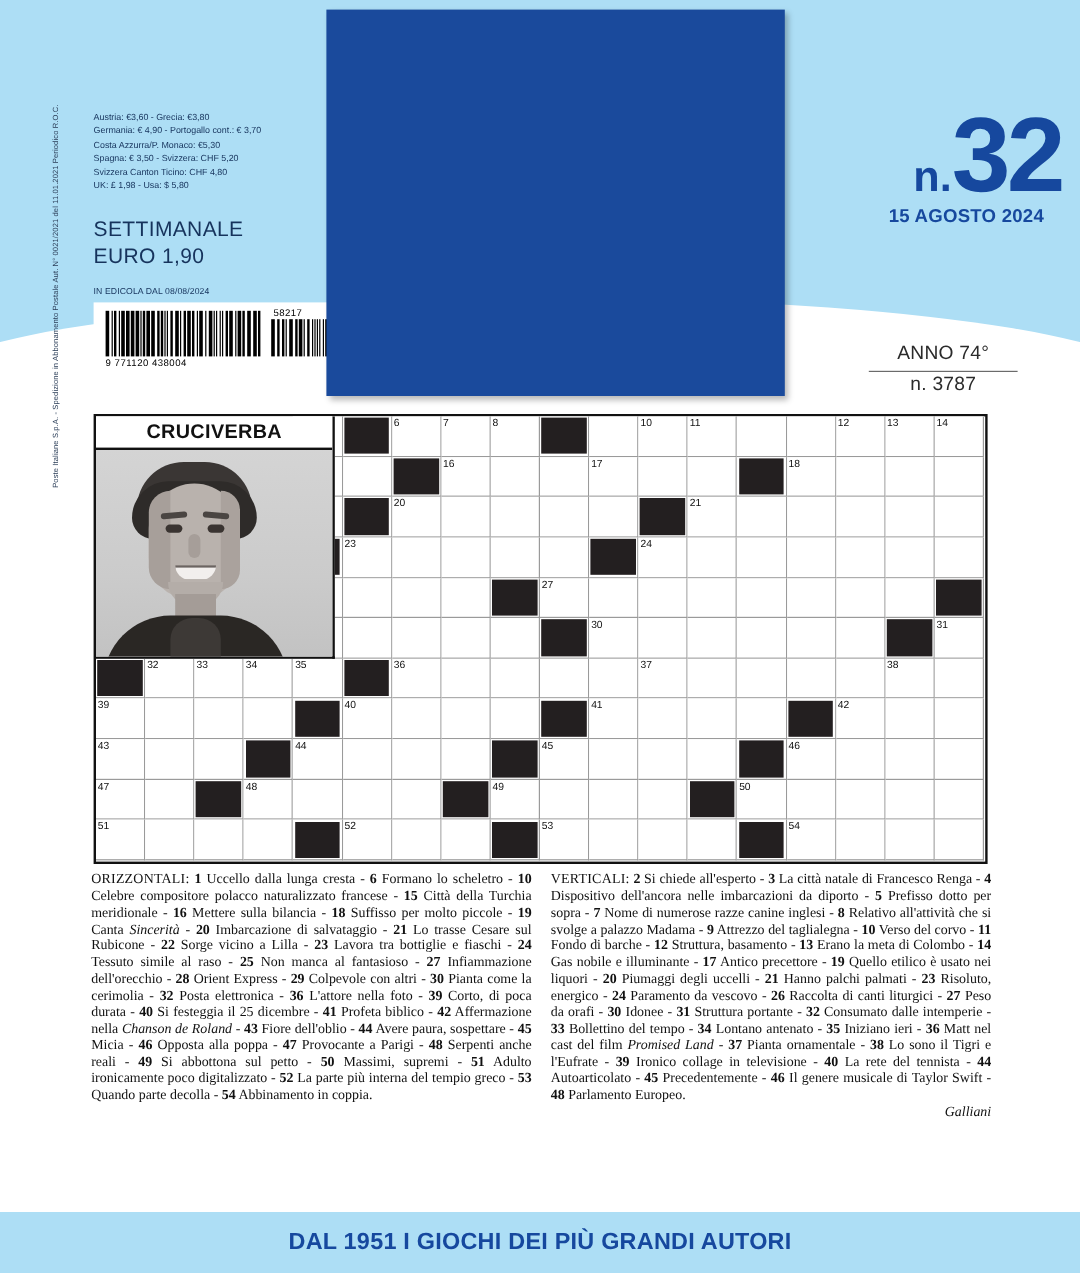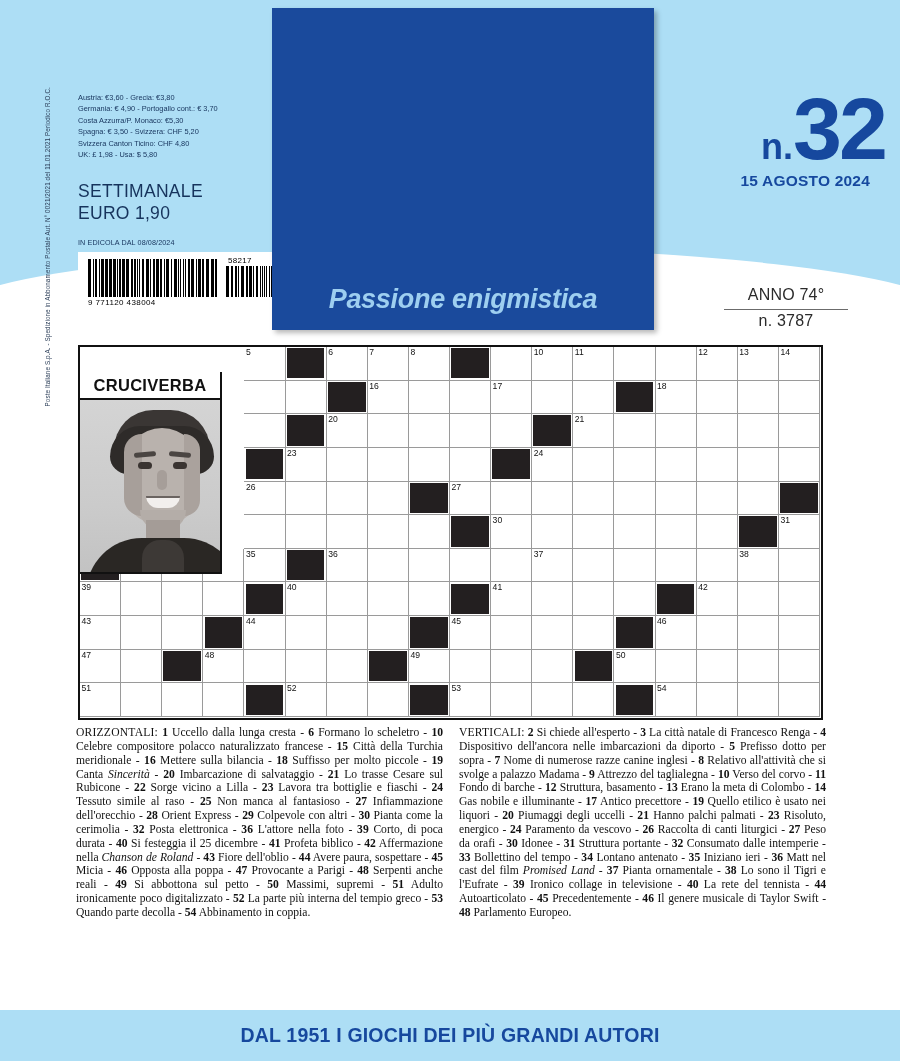--- a/index.html
+++ b/index.html
@@ -312,21 +312,20 @@
       <i style="width: 1px; height: 100%; margin-right: 2px;"></i>
       <i style="width: 1px; height: 100%; margin-right: 1px;"></i>
       <i style="width: 3px; height: 100%; margin-right: 1px;"></i>
       <i style="width: 3px; height: 100%; margin-right: 2px;"></i>
     </div>
   <div id="bc-num">9 771120 438004</div>
   <div id="bc-sidenum">58217</div>
 </div>
 
 <div id="masthead">
-  <div id="m-tag">Passione enigmistica</div>
 </div>
 
 <div id="issue">
   <span class="n-small">n.</span><span class="n-big">32</span>
 </div>
 <div id="issue-date">15 AGOSTO 2024</div>
 
 <div id="anno">ANNO 74°</div>
 <div id="anno-line"></div>
 <div id="anno-num">n. 3787</div>
@@ -590,21 +589,21 @@
       <div class="cell" style="left: 493.333px; top: 336.364px; width: 41.1111px; height: 33.6364px;"></div>
       <div class="cell black" style="left: 534.444px; top: 336.364px; width: 41.1111px; height: 33.6364px;"></div>
       <div class="cell" style="left: 575.556px; top: 336.364px; width: 41.1111px; height: 33.6364px;">
         <span class="num">54</span>
       </div>
       <div class="cell" style="left: 616.667px; top: 336.364px; width: 41.1111px; height: 33.6364px;"></div>
       <div class="cell" style="left: 657.778px; top: 336.364px; width: 41.1111px; height: 33.6364px;"></div>
       <div class="cell" style="left: 698.889px; top: 336.364px; width: 41.1111px; height: 33.6364px;"></div>
     </div>
 
-  <div id="photo-block" style="width: 142px; height: 201.818px; margin-top: 25px;">
+  <div id="photo-block" style="width: 199px; height: 201.818px;">
     <div id="photo-title">CRUCIVERBA</div>
     <div id="photo-img">
       <div class="pf" id="pf-bg"></div>
       <div class="pf" id="pf-hair"></div>
       <div class="pf" id="pf-hair2"></div>
       <div class="pf" id="pf-face"></div>
       <div class="pf" id="pf-shadeL"></div>
       <div class="pf" id="pf-shadeR"></div>
       <div class="pf" id="pf-browL"></div>
       <div class="pf" id="pf-browR"></div>
@@ -621,18 +620,19 @@
 </div>
 
 <div id="clues">
   <div class="clue-col">
     <span class="hdr">ORIZZONTALI:</span>
     <span> <b>1</b> Uccello dalla lunga cresta - <b>6</b> Formano lo scheletro - <b>10</b> Celebre compositore polacco naturalizzato francese - <b>15</b> Città della Turchia meridionale - <b>16</b> Mettere sulla bilancia - <b>18</b> Suffisso per molto piccole - <b>19</b> Canta <i>Sincerità</i> - <b>20</b> Imbarcazione di salvataggio - <b>21</b> Lo trasse Cesare sul Rubicone - <b>22</b> Sorge vicino a Lilla - <b>23</b> Lavora tra bottiglie e fiaschi - <b>24</b> Tessuto simile al raso - <b>25</b> Non manca al fantasioso - <b>27</b> Infiammazione dell'orecchio - <b>28</b> Orient Express - <b>29</b> Colpevole con altri - <b>30</b> Pianta come la cerimolia - <b>32</b> Posta elettronica - <b>36</b> L'attore nella foto - <b>39</b> Corto, di poca durata - <b>40</b> Si festeggia il 25 dicembre - <b>41</b> Profeta biblico - <b>42</b> Affermazione nella <i>Chanson de Roland</i> - <b>43</b> Fiore dell'oblio - <b>44</b> Avere paura, sospettare - <b>45</b> Micia - <b>46</b> Opposta alla poppa - <b>47</b> Provocante a Parigi - <b>48</b> Serpenti anche reali - <b>49</b> Si abbottona sul petto - <b>50</b> Massimi, supremi - <b>51</b> Adulto ironicamente poco digitalizzato - <b>52</b> La parte più interna del tempio greco - <b>53</b> Quando parte decolla - <b>54</b> Abbinamento in coppia.</span>
   </div>
   <div class="clue-col">
     <span class="hdr">VERTICALI:</span>
     <span> <b>2</b> Si chiede all'esperto - <b>3</b> La città natale di Francesco Renga - <b>4</b> Dispositivo dell'ancora nelle imbarcazioni da diporto - <b>5</b> Prefisso dotto per sopra - <b>7</b> Nome di numerose razze canine inglesi - <b>8</b> Relativo all'attività che si svolge a palazzo Madama - <b>9</b> Attrezzo del taglialegna - <b>10</b> Verso del corvo - <b>11</b> Fondo di barche - <b>12</b> Struttura, basamento - <b>13</b> Erano la meta di Colombo - <b>14</b> Gas nobile e illuminante - <b>17</b> Antico precettore - <b>19</b> Quello etilico è usato nei liquori - <b>20</b> Piumaggi degli uccelli - <b>21</b> Hanno palchi palmati - <b>23</b> Risoluto, energico - <b>24</b> Paramento da vescovo - <b>26</b> Raccolta di canti liturgici - <b>27</b> Peso da orafi - <b>30</b> Idonee - <b>31</b> Struttura portante - <b>32</b> Consumato dalle intemperie - <b>33</b> Bollettino del tempo - <b>34</b> Lontano antenato - <b>35</b> Iniziano ieri - <b>36</b> Matt nel cast del film <i>Promised Land</i> - <b>37</b> Pianta ornamentale - <b>38</b> Lo sono il Tigri e l'Eufrate - <b>39</b> Ironico collage in televisione - <b>40</b> La rete del tennista - <b>44</b> Autoarticolato - <b>45</b> Precedentemente - <b>46</b> Il genere musicale di Taylor Swift - <b>48</b> Parlamento Europeo.</span>
+    <span class="sig">Galliani</span>
   </div>
 </div>
 
 <div id="banner">
   <span id="banner-text">DAL 1951 I GIOCHI DEI PIÙ GRANDI AUTORI</span>
 </div>
 
 </body></html>

